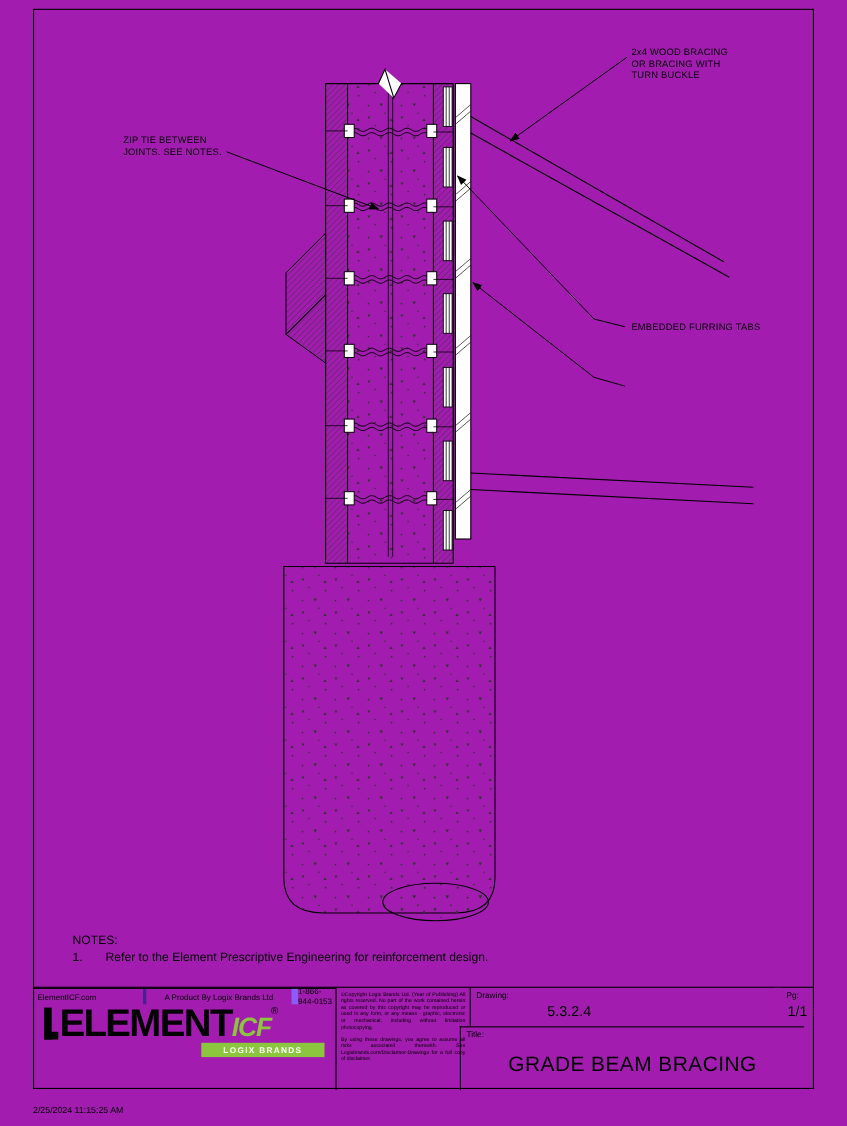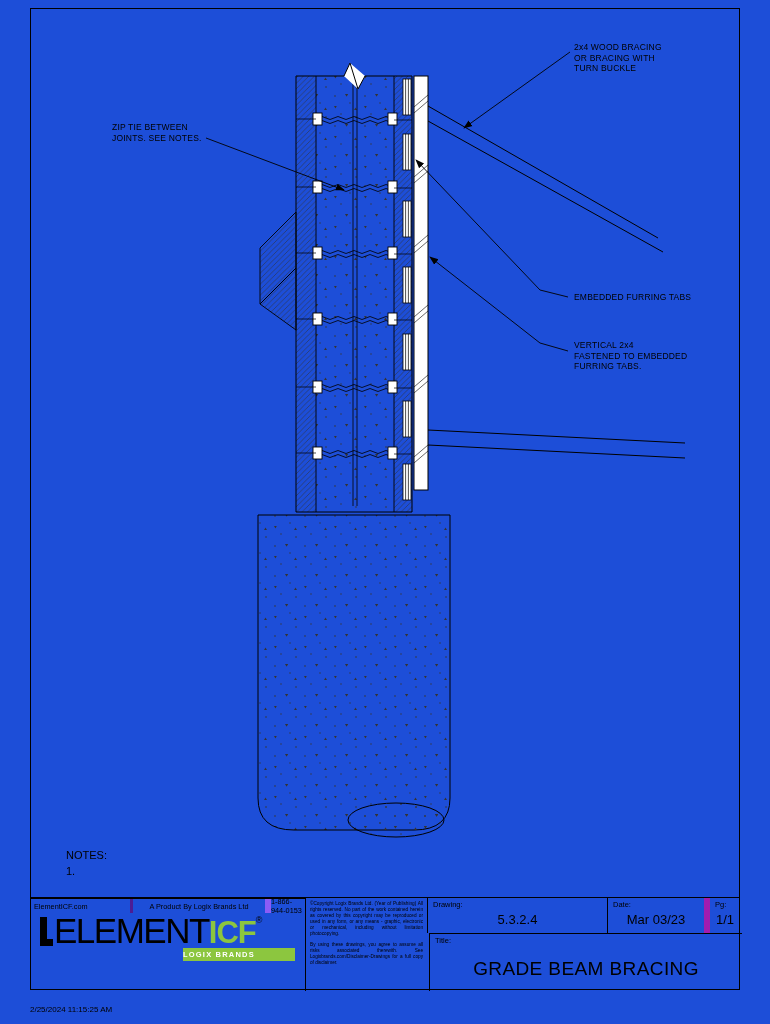--- a/index.html
+++ b/index.html
@@ -4,21 +4,21 @@
 <style>
   * { margin: 0; padding: 0; box-sizing: border-box; }
   html, body { background: #fff; }
   body {
     width: 770px; height: 1024px;
     font-family: "Liberation Sans", sans-serif;
     color: #000;
     position: relative;
     overflow: hidden;
   }
-  .page { position: absolute; inset: 0; background: #1d4ed8; }
+  .page { position: absolute; inset: 0; background: #a21caf; }
   .frame {
     position: absolute; left: 30px; top: 8px; width: 710px; height: 982px;
     border: 1.2px solid #000;
   }
   .drawing-svg { position: absolute; left: 0; top: 0; width: 770px; height: 1024px; }
 
   .callout {
     position: absolute;
     font-size: 8.5px; line-height: 10.5px; letter-spacing: .2px;
     white-space: pre-line; color: #000;
@@ -49,39 +49,39 @@
   .tbf-phone { width: 40px; flex: 1; border-left: 6px solid #8b5cf6; justify-content: center; }
   .tb-copyright {
     left: 275px; top: 0; width: 122px; height: 93px;
     border-left: 1px solid #000; padding: 3px 4px;
     font-size: 4.7px; line-height: 6px; text-align: justify;
   }
   .tb-copyright p { margin-bottom: 5px; }
   .tb-drawing { left: 397px; top: 0; width: 180px; height: 35px; border-left: 1px solid #000; padding: 2px 5px; }
   .tb-date    { left: 577px; top: 0; width: 97px;  height: 35px; border-left: 1px solid #000; padding: 2px 5px; }
   .tb-pg      { left: 674px; top: 0; width: 36px;  height: 35px; border-left: 6px solid #a21caf; padding: 2px 5px; }
-  .tb-title   { left: 399px; top: 35px; width: 313px; height: 58px; border-left: 1px solid #000; border-top: 1px solid #000; padding: 2px 5px; }
+  .tb-title   { left: 388px; top: 35px; width: 313px; height: 58px; border-left: 1px solid #000; border-top: 1px solid #000; padding: 2px 5px; }
   .tb-label { font-size: 7.5px; display: block; }
   .tb-value { font-size: 13px; margin-top: 3px; text-align: center; }
   .tb-title-value { font-size: 19px; text-align: center; margin-top: 13px; letter-spacing: .4px; }
 
   
   .logo { position: absolute; left: 10px; top: 13px; white-space: nowrap; }
   .logo-lmark {
     display: inline-block; width: 13px; height: 29px;
     border-left: 7px solid #000; border-bottom: 7px solid #000;
     vertical-align: -3px; margin-right: 1px;
   }
-  .logo-element { font-size: 35px; font-weight: 400; letter-spacing: -1.5px; color: #000; text-align: right; }
-  .logo-icf { font-size: 31px; font-weight: 800; letter-spacing: -1px; color: #8CC63F; }
+  .logo-element { font-size: 35px; font-weight: 700; letter-spacing: -1.5px; color: #000; text-align: right; }
+  .logo-icf { font-size: 24px; font-weight: 800; letter-spacing: -1px; color: #8CC63F; font-style: italic; }
   .logo-reg { font-size: 9px; vertical-align: 20px; }
   .logo-bar {
     position: absolute; left: 143px; top: 37px; width: 112px; height: 13px;
     background: #8CC63F; color: #fff; font-size: 7.5px; font-weight: bold;
-    letter-spacing: 1.2px; line-height: 13px;
+    letter-spacing: 1.2px; text-align: center; line-height: 13px;
   }
   .timestamp { position: absolute; left: 30px; top: 1005px; font-size: 8px; }
 </style>
 </head>
 <body>
 
 <div class="page">
 
   <div class="frame"></div>
 
@@ -188,28 +188,26 @@
       <ellipse cx="396" cy="820" rx="48" ry="17" fill="url(#stipple)" stroke="#000" stroke-width="1"></ellipse>
     </g>
   </svg>
 
   <div class="callout co-bracing">2x4 WOOD BRACING
 OR BRACING WITH
 TURN BUCKLE</div>
   <div class="callout co-ziptie">ZIP TIE BETWEEN
 JOINTS. SEE NOTES.</div>
   <div class="callout co-furring">EMBEDDED FURRING TABS</div>
-  <div class="callout co-vert24">VERTICAL 2x4
-FASTENED TO EMBEDDED
-FURRING TABS.</div>
 
   <div class="notes">
     <div class="notes-heading">NOTES:</div>
     <div class="notes-item">
       <span class="note-num">1.</span>
+      <span>Refer to the Element Prescriptive Engineering for reinforcement design.</span>
     </div>
   </div>
 
   <div class="title-block">
 
     <div class="tb-cell tb-logo-cell">
       <div class="logo">
         <span class="logo-lmark"></span><span class="logo-element">ELEMENT</span><span class="logo-icf">ICF</span><span class="logo-reg">®</span>
         <div class="logo-bar">
           <span>LOGIX BRANDS</span>
@@ -226,24 +224,20 @@
     <div class="tb-cell tb-copyright">
       <p>©Copyright Logix Brands Ltd. (Year of Publishing) All rights reserved. No part of the work contained herein as covered by this copyright may be reproduced or used in any form, or any means - graphic, electronic or mechanical, including without limitation photocopying.</p>
       <p>By using these drawings, you agree to assume all risks associated therewith. See Logixbrands.com/Disclaimer-Drawings for a full copy of disclaimer.</p>
     </div>
 
     <div class="tb-cell tb-drawing">
       <span class="tb-label">Drawing:</span>
       <div class="tb-value">5.3.2.4</div>
     </div>
 
-    <div class="tb-cell tb-date">
-      <span class="tb-label">Date:</span>
-      <div class="tb-value">Mar 03/23</div>
-    </div>
 
     <div class="tb-cell tb-pg">
       <span class="tb-label">Pg:</span>
       <div class="tb-value">1/1</div>
     </div>
 
     <div class="tb-cell tb-title">
       <span class="tb-label">Title:</span>
       <div class="tb-title-value">GRADE BEAM BRACING</div>
     </div>

